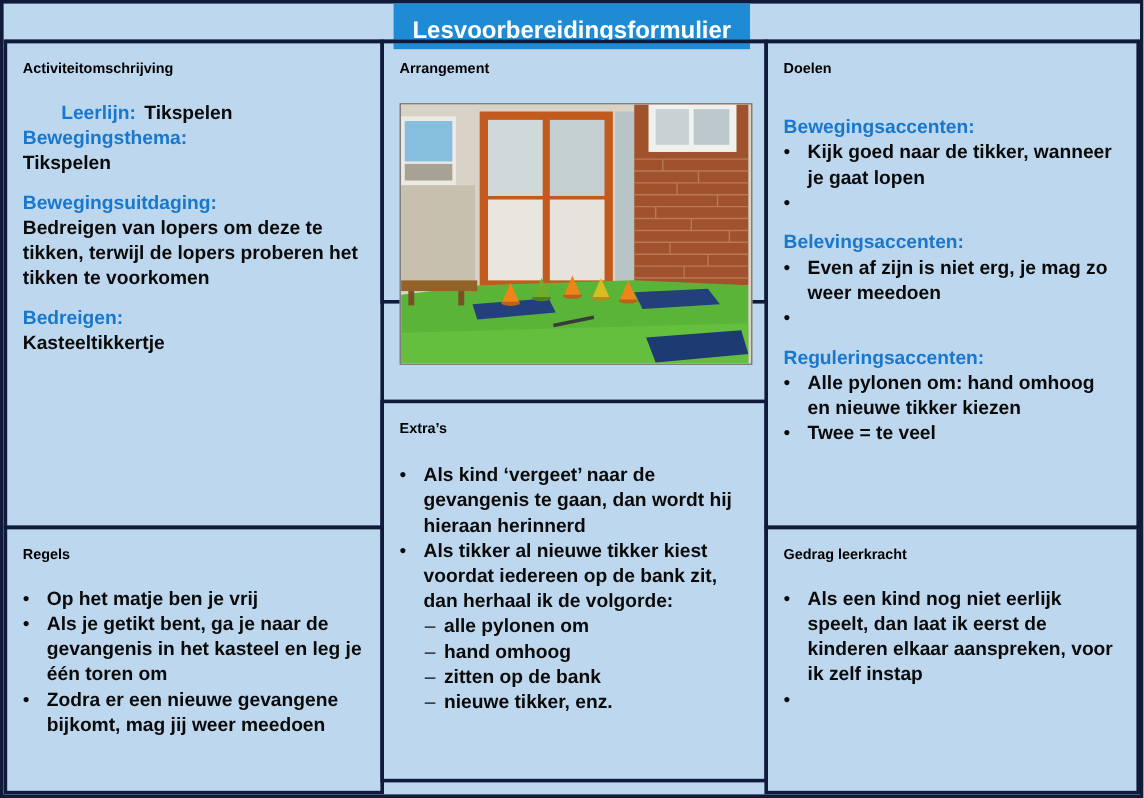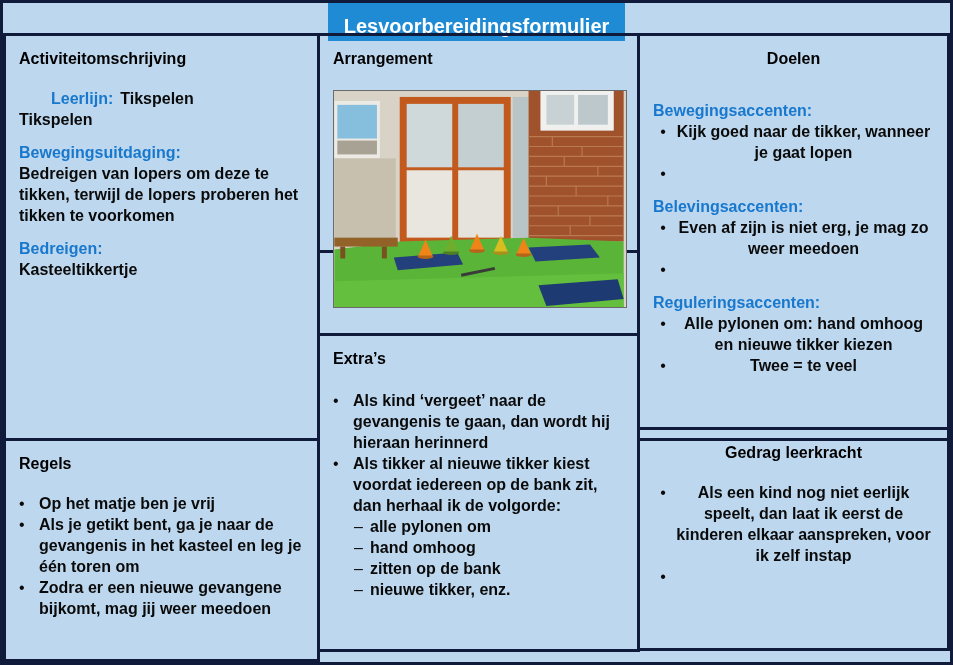--- a/index.html
+++ b/index.html
@@ -30,25 +30,25 @@
   .cell{
     position:absolute;
     box-sizing:border-box;
     border:3px solid var(--border,#101b3c);
     padding:12px 13px;
   }
   .cell-activiteit{left:0;top:30px;width:317px;height:408px;}
   .cell-regels{left:0;top:435px;width:317px;height:224px;}
   .cell-arrangement{left:314px;top:30px;width:323px;height:220px;}
   .cell-extras{left:314px;top:330px;width:323px;height:319px;}
-  .cell-doelen{left:634px;top:30px;width:313px;height:408px;text-align:center;}
-  .cell-gedrag{left:634px;top:424px;width:313px;height:224px;text-align:center;}
+  .cell-doelen{left:634px;top:30px;width:313px;height:408px;}
+  .cell-gedrag{left:634px;top:435px;width:313px;height:224px;}
   h2{
     margin:2px 0 0 0;
-    font-size:16px;font-weight:bold;color:#000;
+    font-size:12px;font-weight:bold;color:#000;
   }
   .lines{margin-top:20px;}
   .line{display:flex;align-items:flex-start;line-height:21px;}
   .line .lbl{color:var(--label_blue,#1878cd);font-weight:bold;}
   .line[data-kind="mixed"] .lbl{margin-right:7px;margin-left:32px;}
   .line[data-kind="gap"]{height:12px;}
   .line[data-kind="bullet"] .marker{flex:0 0 20px;}
   .line[data-kind="dash"]{padding-left:21px;}
   .line[data-kind="dash"] .marker{flex:0 0 16px;}
   .line .txt{flex:1 1 auto;min-height:21px;font-weight:bold;}
@@ -70,20 +70,25 @@
   <section class="cell cell-activiteit">
     <h2>Activiteitomschrijving</h2>
     <div class="lines">
 
         <div class="line" data-kind="mixed">
           <span class="lbl">Leerlijn:</span>
           <span class="marker"></span>
           <span class="txt">Tikspelen</span>
         </div>
 
+        <div class="line" data-kind="label">
+          <span class="lbl">Bewegingsthema:</span>
+          <span class="marker"></span>
+          <span class="txt"></span>
+        </div>
 
         <div class="line" data-kind="text">
           <span class="lbl"></span>
           <span class="marker"></span>
           <span class="txt">Tikspelen</span>
         </div>
 
         <div class="line" data-kind="gap">
           <span class="lbl"></span>
           <span class="marker"></span>

